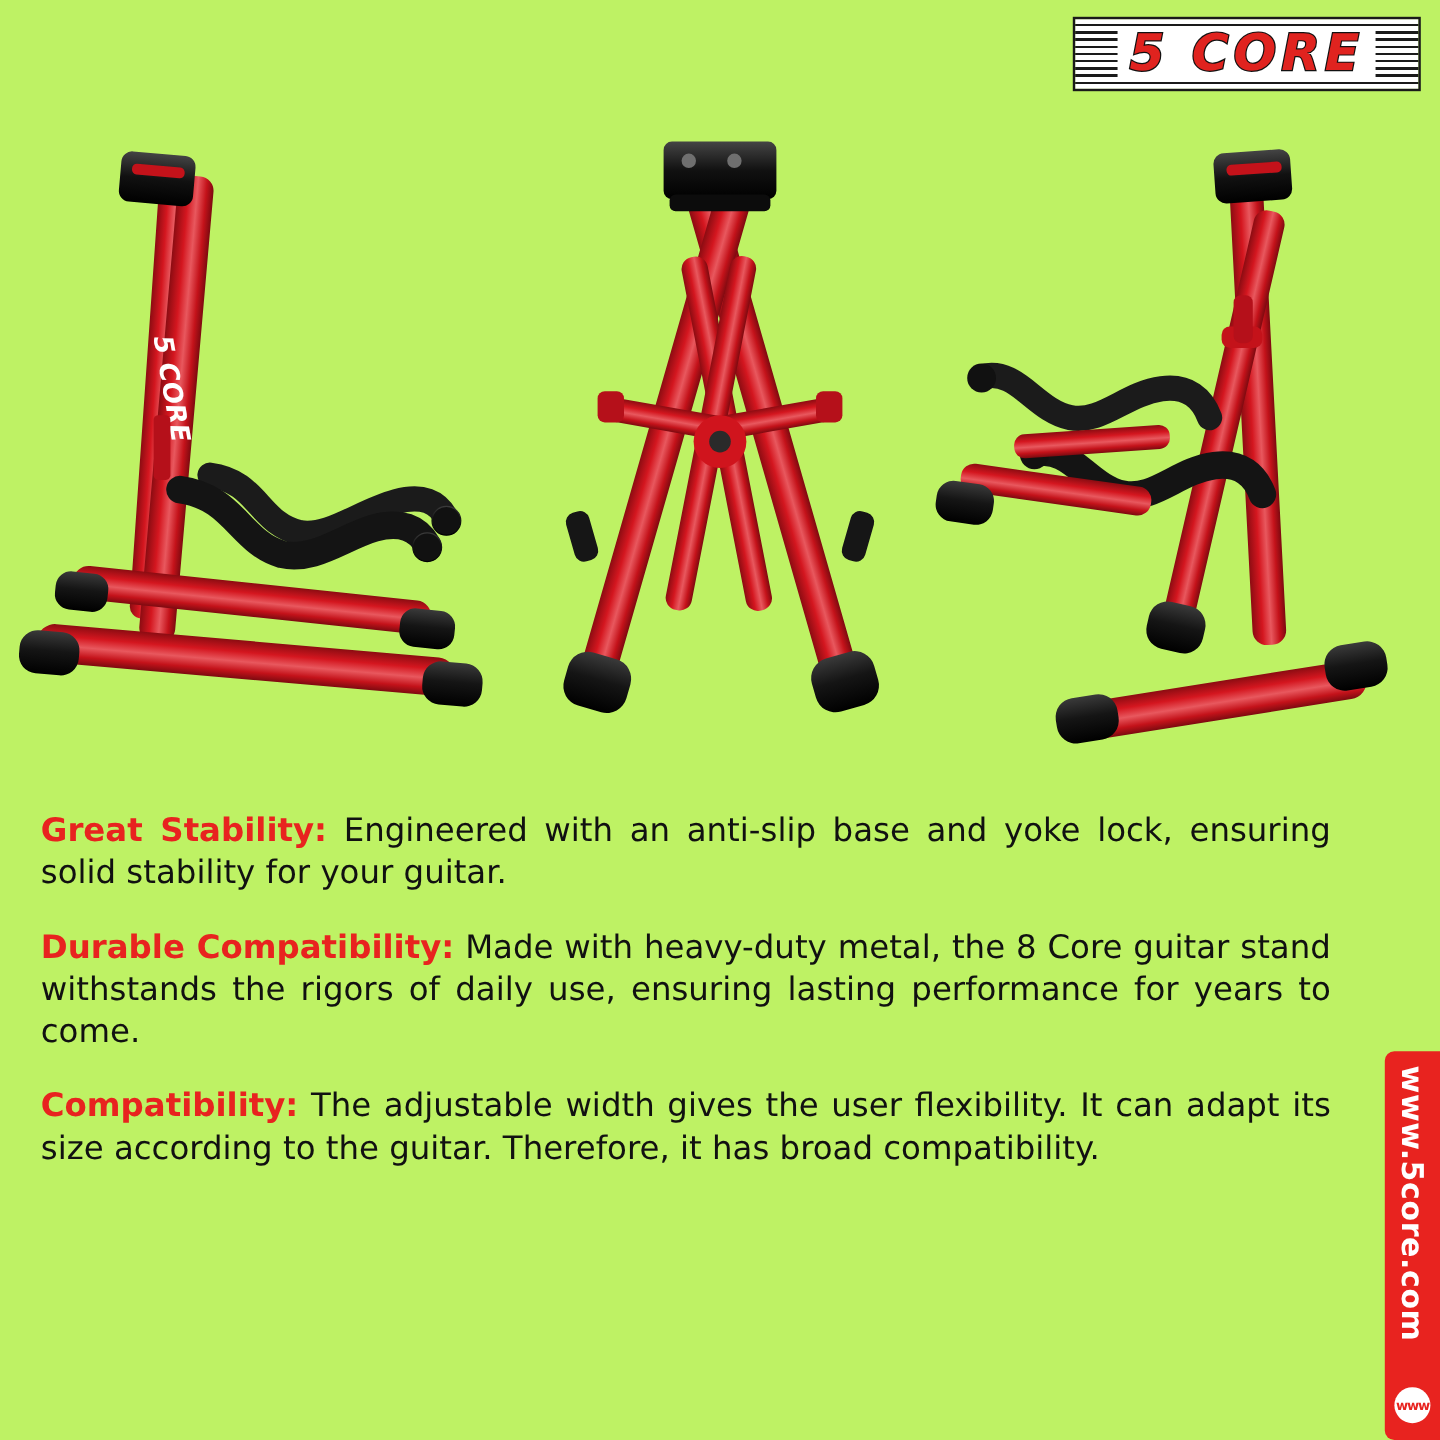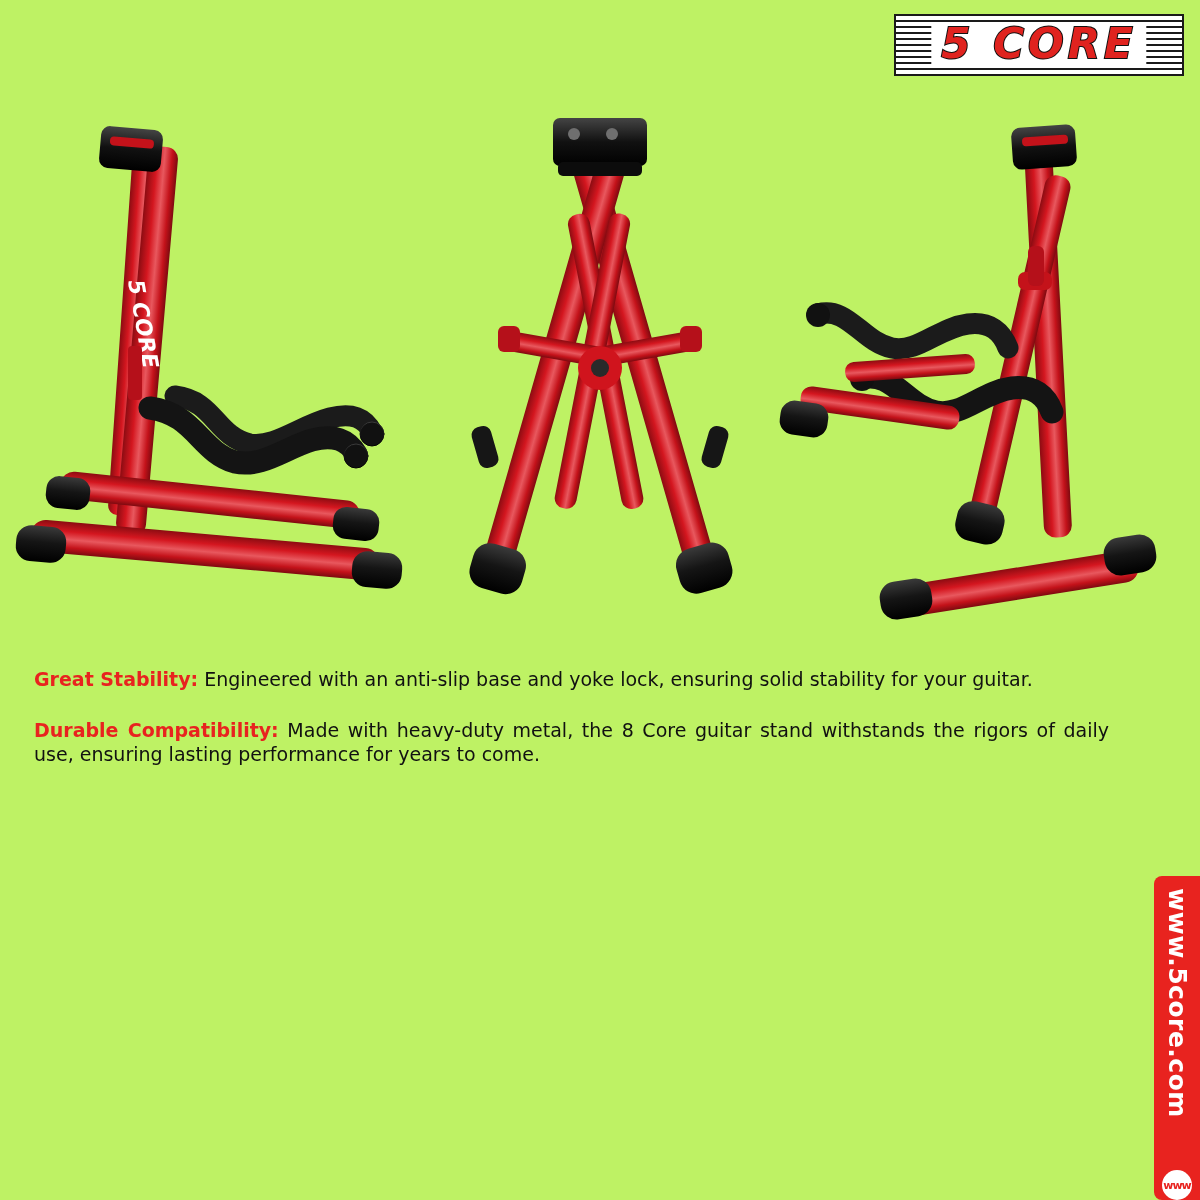--- a/index.html
+++ b/index.html
@@ -69,21 +69,21 @@
   
   .features {
     position: absolute;
     top: 648px;
     left: 34px;
     width: 1075px;
   }
   .feature {
     margin-bottom: 26px;
     font-family: "DejaVu Sans", sans-serif;
-    font-size: 19px;
+    font-size: 27px;
     line-height: 1.30;
     color: #111111;
     text-align: justify;
     text-justify: inter-word;
   }
   .feature:last-child { margin-bottom: 0; }
   .feature .label {
     color: #e8231f;
     font-weight: bold;
   }
@@ -108,21 +108,21 @@
     color: #ffffff;
     font-family: "DejaVu Sans", sans-serif;
     font-weight: bold;
     font-size: 25px;
     letter-spacing: 0.5px;
     white-space: nowrap;
   }
   .site-tab .globe {
     position: absolute;
     left: 50%;
-    bottom: 0;
+    bottom: 14px;
     transform: translateX(-50%);
     width: 30px;
     height: 30px;
     border-radius: 50%;
     background: #ffffff;
     display: flex;
     align-items: center;
     justify-content: center;
   }
   .site-tab .globe span {
@@ -277,20 +277,23 @@
     </svg>
   </div>
 
   <div class="features">
     <p class="feature">
       <span class="label">Great Stability:</span><span> Engineered with an anti-slip base and yoke lock, ensuring solid stability for your guitar.</span>
     </p>
     <p class="feature">
       <span class="label">Durable Compatibility:</span><span> Made with heavy-duty metal, the 8 Core guitar stand withstands the rigors of daily use, ensuring lasting performance for years to come.</span>
     </p>
+    <p class="feature">
+      <span class="label">Compatibility:</span><span> The adjustable width gives the user flexibility. It can adapt its size according to the guitar. Therefore, it has broad compatibility.</span>
+    </p>
   </div>
 
   <div class="site-tab">
     <div class="vtext">www.5core.com</div>
     <div class="globe">
       <span>www</span>
     </div>
   </div>
 
 </div>

